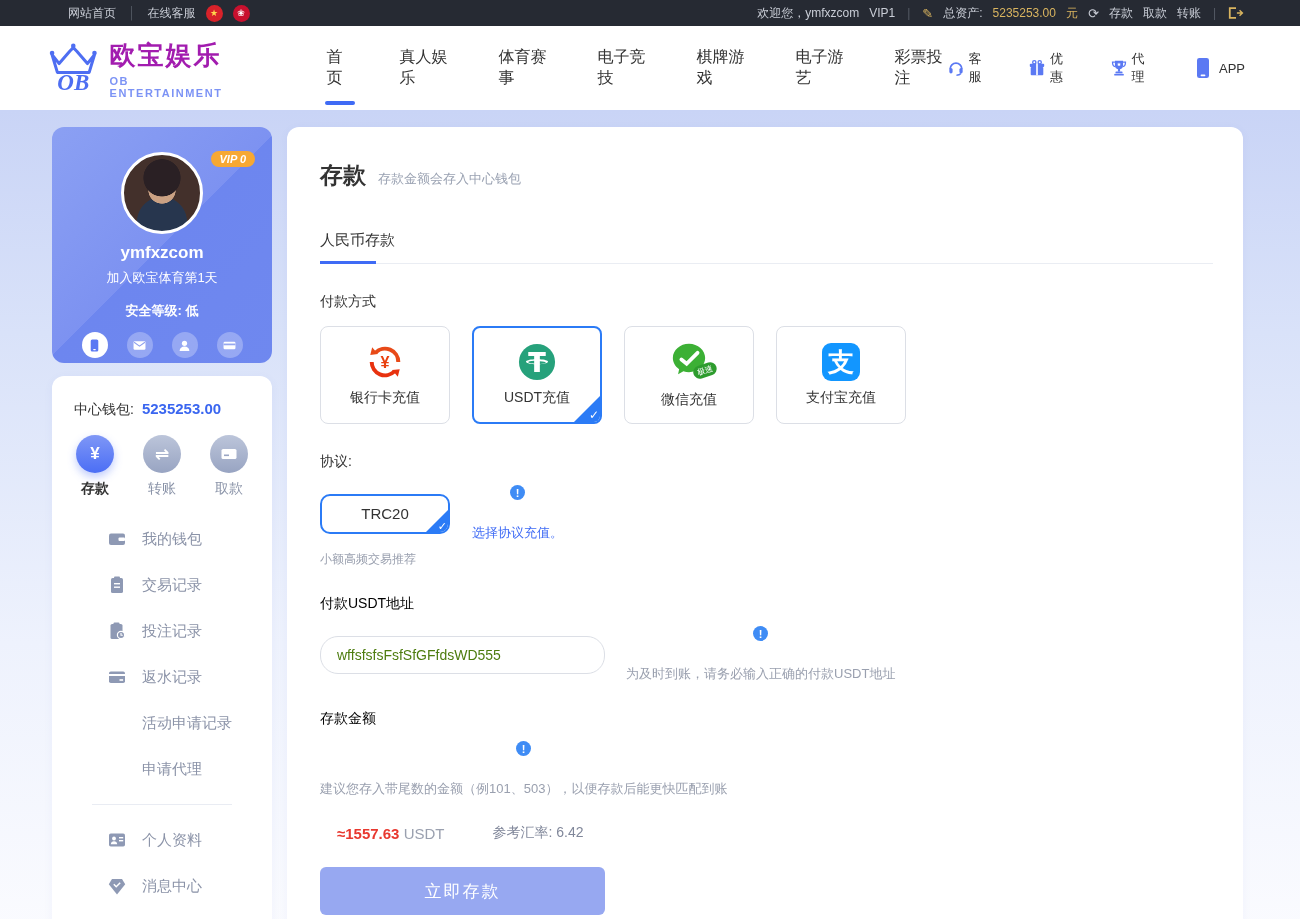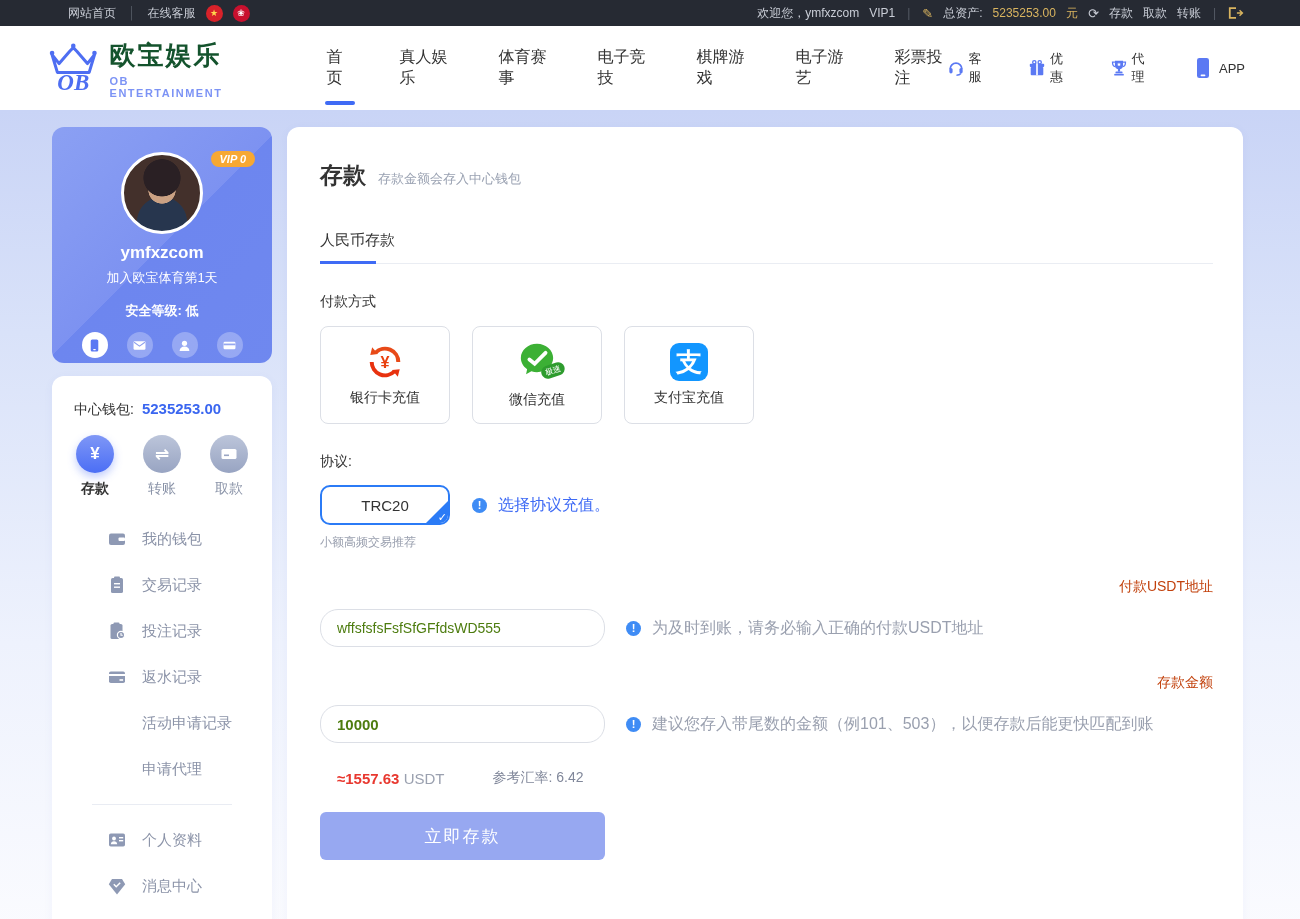--- a/index.html
+++ b/index.html
@@ -18,21 +18,21 @@
   .flag-hk { background:#c8102e; color:#fff; }
   .gold { color:#d9b45f; }
   .tb-icon { font-size:13px; cursor:pointer; }
   .logout-svg { width:16px; height:14px; display:block; cursor:pointer; }
 
   
   .header { height:84px; background:#fff; display:flex; align-items:center;
     padding:0 55px 0 45px; position:relative; }
   .logo { display:flex; align-items:center; gap:8px; cursor:pointer; }
   .logo-mark { width:64px; height:58px; }
-  .logo-text .cn { font-size:26px; font-weight:bold; color:#14532d; letter-spacing:2px; }
+  .logo-text .cn { font-size:26px; font-weight:bold; color:#a21caf; letter-spacing:2px; }
   .logo-text .en { font-size:11px; color:#7c93f5; letter-spacing:1.5px; margin-top:2px; font-weight:bold; }
   .nav { display:flex; gap:47px; margin-left:96px; }
   .nav-item { font-size:16px; color:#333; cursor:pointer; position:relative; padding:30px 0; }
   .nav-item.active::after { content:""; position:absolute; left:50%; transform:translateX(-50%);
     bottom:14px; width:30px; height:4px; border-radius:2px; background:#3f6bf5; }
   .quick { margin-left:auto; display:flex; gap:40px; }
   .quick-item { display:flex; flex-direction:row; align-items:center; gap:4px; cursor:pointer; }
   .quick-item svg { width:24px; height:24px; }
   .quick-item .q-label { font-size:13px; color:#333; }
 
@@ -113,28 +113,28 @@
   .alipay-icon { width:38px; height:38px; border-radius:9px; background:#1296ff; color:#fff;
     display:flex; align-items:center; justify-content:center; font-size:26px; font-weight:bold; }
 
   .proto-row { display:flex; align-items:center; gap:22px; margin-top:14px; }
   .proto { width:130px; height:40px; border:1px solid #dcdfe6; border-radius:8px; background:#fff;
     display:flex; align-items:center; justify-content:center; font-size:15px; color:#333;
     cursor:pointer; position:relative; }
   .proto.selected { border:2px solid #2b7bf6; overflow:hidden; border-radius:10px; }
   .proto .corner-check { border-left-width:22px; border-bottom-width:22px; }
   .proto .corner-check::after { bottom:-23px; font-size:11px; }
-  .hint { display:flex; align-items:center; gap:11px; font-size:16px; color:#9aa0af; }
+  .hint { display:flex; align-items:center; gap:24px; font-size:13px; color:#9aa0af;flex-direction:column; }
   .hint.blue { color:#3f6bf5; }
   .excl { width:15px; height:15px; border-radius:50%; background:#3f8cf5; color:#fff; flex:none;
     display:inline-flex; align-items:center; justify-content:center; font-size:11px; font-weight:bold; }
   .excl::before { content:"!"; }
   .proto-note { font-size:12px; color:#9aa0af; margin-top:9px; }
 
-  .field-label { font-size:14px; color:#c2410c; margin-top:27px;text-align:right; }
+  .field-label { font-size:14px; color:#000000; margin-top:27px; }
   .input-row { display:flex; align-items:center; gap:21px; margin-top:13px; }
   .text-input { width:285px; height:38px; border:1px solid #dcdfe6; border-radius:18px;
     padding:17px 16px; font-size:14px; color:#4d7c0f; outline:none;
     font-family:"Liberation Sans","DejaVu Sans",sans-serif; }
   .text-input.bold { font-weight:bold; font-size:15px; }
 
   .approx-row { display:flex; align-items:center; gap:48px; margin-top:26px; padding-left:17px; }
   .approx { font-size:15px; color:#9aa0af; }
   .approx .red { color:#e8382f; font-weight:bold; }
   .rate { font-size:14px; color:#80879a; }
@@ -386,20 +386,28 @@
       <div class="method">
         <svg class="m-icon" viewBox="0 0 40 40">
           <path d="M34 20a14 14 0 0 0-23.9-9.9" stroke="#e84a18" stroke-width="4.2" fill="none"></path>
           <path d="M6 20a14 14 0 0 0 23.9 9.9" stroke="#e8320f" stroke-width="4.2" fill="none"></path>
           <polygon points="6.5,4.5 12.5,11.5 4.5,12.5" fill="#e84a18"></polygon>
           <polygon points="33.5,35.5 27.5,28.5 35.5,27.5" fill="#e8320f"></polygon>
           <text x="20" y="26.5" text-anchor="middle" font-size="17" font-weight="bold" fill="#e8400f">¥</text>
         </svg>
         <span class="m-label">银行卡充值</span>
       </div>
+      <div class="method selected">
+        <svg class="m-icon" viewBox="0 0 40 40">
+          <circle cx="20" cy="20" r="19" fill="#26a17b"></circle>
+          <path fill="#fff" d="M23 13.8h6.2V9.5H10.8v4.3H17v3.3c-4.9.3-8.6 1.3-8.6 2.6s3.7 2.3 8.6 2.6v8.2h6v-8.2c4.9-.3 8.6-1.3 8.6-2.6s-3.7-2.3-8.6-2.6v-3.3zm0 7.8v-2.5c3.8.2 6.3.8 6.3 1.5s-2.5 1.3-6.3 1.5zm-6-2.5v2.5c-3.8-.2-6.3-.8-6.3-1.5s2.5-1.3 6.3-1.5z"></path>
+        </svg>
+        <span class="m-label">USDT充值</span>
+        <span class="corner-check"></span>
+      </div>
       <div class="method">
         <span class="wx-wrap">
           <svg class="m-icon" viewBox="0 0 40 40">
             <path fill="#3cb035" d="M20 3C10.6 3 3 9.7 3 18c0 4.8 2.6 9 6.6 11.7L8.5 35l5.6-3.1c1.9.6 3.9.9 5.9.9 9.4 0 17-6.7 17-14.8S29.4 3 20 3z"></path>
             <path d="M12 19.5l5.5 4.5L29 12.5" stroke="#fff" stroke-width="4" fill="none" stroke-linecap="round"></path>
           </svg>
           <span class="wx-badge">极速</span>
         </span>
         <span class="m-label">微信充值</span>
       </div>
@@ -426,21 +434,20 @@
     <div class="input-row">
       <input class="text-input" type="text" value="wffsfsfsFsfSfGFfdsWD555" style="">
       <div class="hint">
         <span class="excl"></span>
         <span>为及时到账，请务必输入正确的付款USDT地址</span>
       </div>
     </div>
 
     <div class="field-label">存款金额</div>
     <div class="input-row">
-      <input class="text-input bold" type="text" value="10000" style="">
       <div class="hint">
         <span class="excl"></span>
         <span>建议您存入带尾数的金额（例101、503），以便存款后能更快匹配到账</span>
       </div>
     </div>
 
     <div class="approx-row">
       <span class="approx">
         <span class="red"><span>≈</span><span>1557.63</span></span>
         <span>USDT</span>

